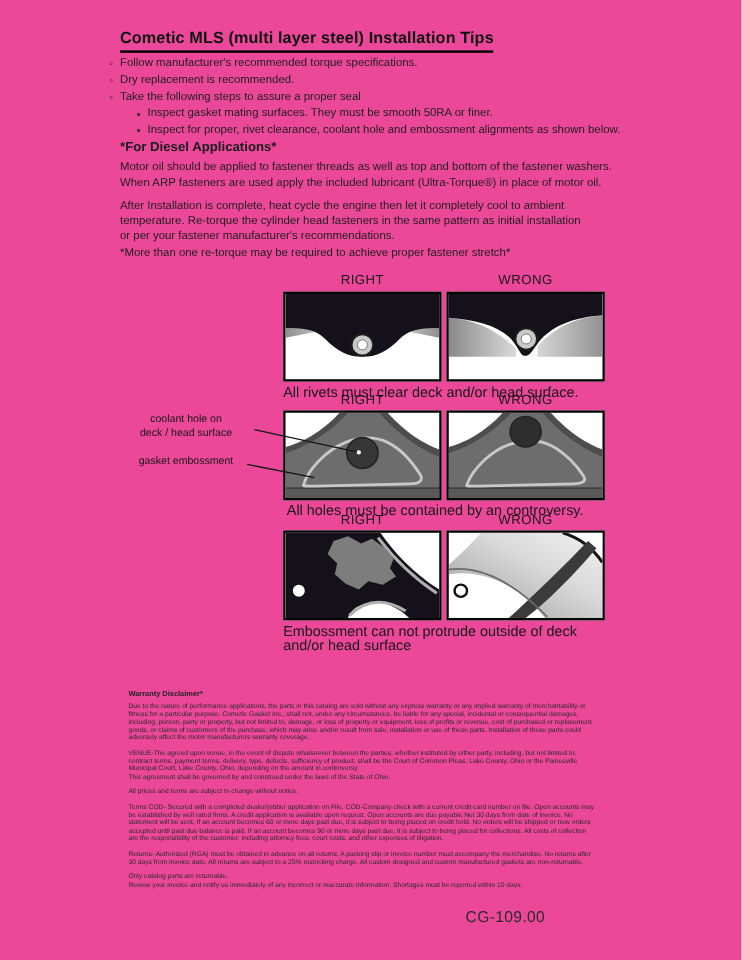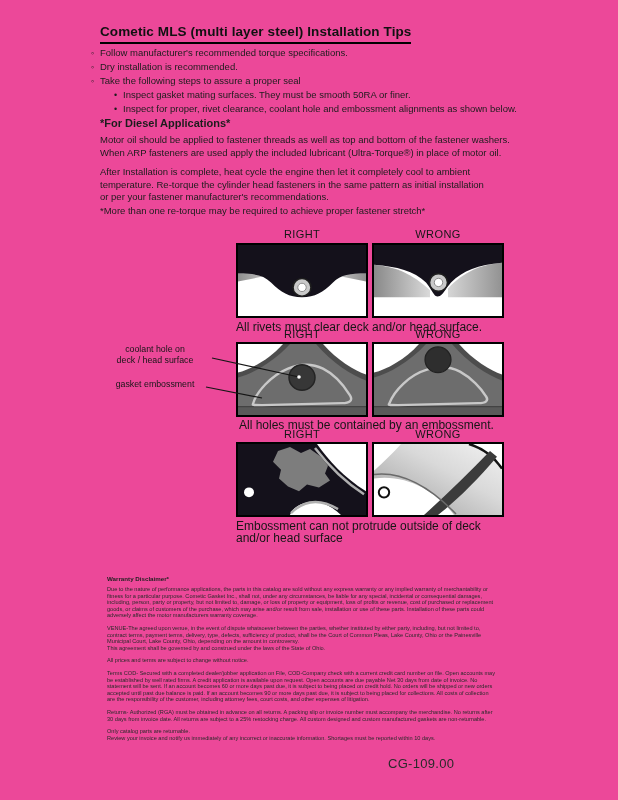--- a/index.html
+++ b/index.html
@@ -32,21 +32,21 @@
 
   <div class="abs title">Cometic MLS (multi layer steel) Installation Tips</div>
 
   <div class="abs bullets">
     <div class="brow">
       <span class="bmark">◦</span>
       <span>Follow manufacturer's recommended torque specifications.</span>
     </div>
     <div class="brow">
       <span class="bmark">◦</span>
-      <span>Dry installation is recommended.</span>
+      <span>Dry replacement is recommended.</span>
     </div>
     <div class="brow">
       <span class="bmark">◦</span>
       <span>Take the following steps to assure a proper seal</span>
     </div>
   </div>
   <div class="abs subbullets">
     <div class="brow">
       <span class="bmark">•</span>
       <span>Inspect gasket mating surfaces.  They must be smooth 50RA or finer.</span>
@@ -143,21 +143,21 @@
       <circle cx="64" cy="16" r="13" fill="#2e2e2e" stroke="#222222" stroke-width="1.2"></circle>
     </svg>
   </div>
 
   <svg class="abs" style="left:200px;top:350px;z-index:3;" width="110" height="60" viewBox="0 0 110 60">
     <line x1="12" y1="8" x2="99" y2="27" stroke="#161616" stroke-width="1.1"></line>
     <circle cx="99" cy="27" r="1.8" fill="#ffffff"></circle>
     <line x1="6" y1="37" x2="62" y2="48" stroke="#161616" stroke-width="1.1"></line>
   </svg>
 
-  <div class="abs caption" style="left:239px;top:419px;">All holes must be contained by an embossment.</div>
+  <div class="abs caption" style="left:239px;top:419px;">All holes must be contained by an controversy.</div>
 
   <div class="abs rw" style="left:236px;top:428px;">RIGHT</div>
   <div class="abs rw" style="left:372px;top:428px;">WRONG</div>
 
   <div class="abs dbox" style="left:236px;top:442px;">
     <svg viewBox="0 0 128 72" preserveAspectRatio="none">
       <rect width="128" height="72" fill="#ffffff"></rect>
       <path d="M0,0 H79 C90,16 106,34 128,48 L128,72 H103 C92,61 78,56 66,60 C58,62.5 54,66.5 52,72 H0 Z" fill="#14111b"></path>
       <path d="M77,4 C89,20 105,37 126,51" stroke="#b0b0b0" stroke-width="2.5" fill="none"></path>
       <path d="M53,70 C66,57 82,55 100,66" stroke="#b0b0b0" stroke-width="2.5" fill="none"></path>

